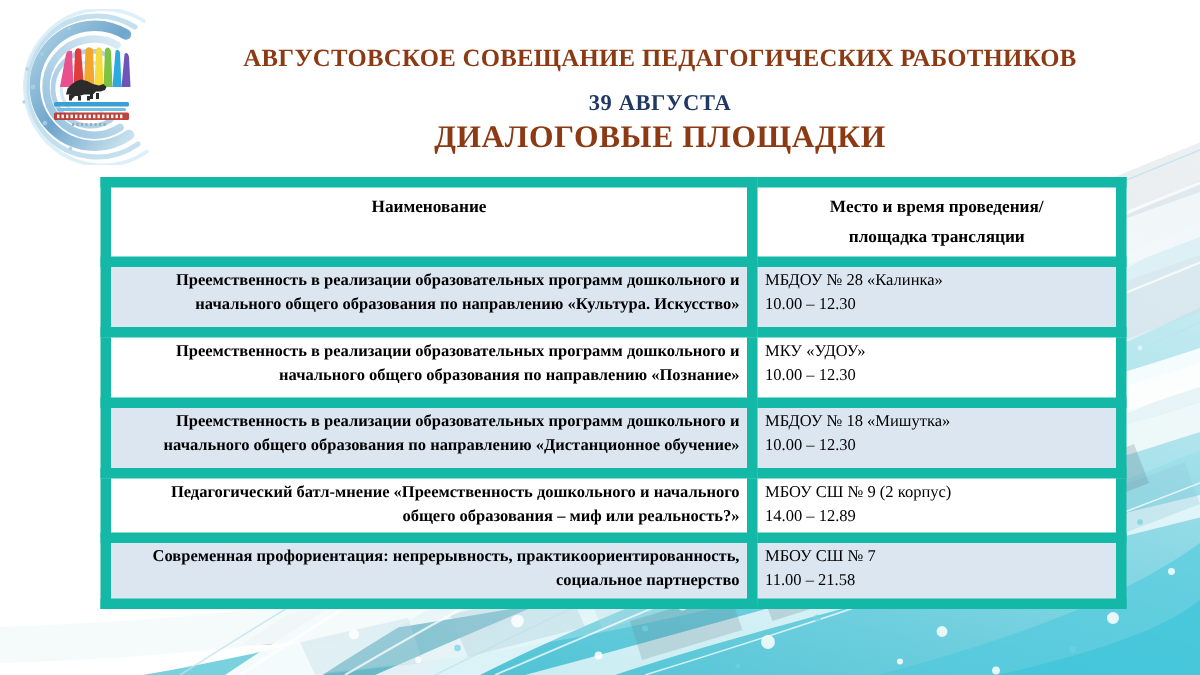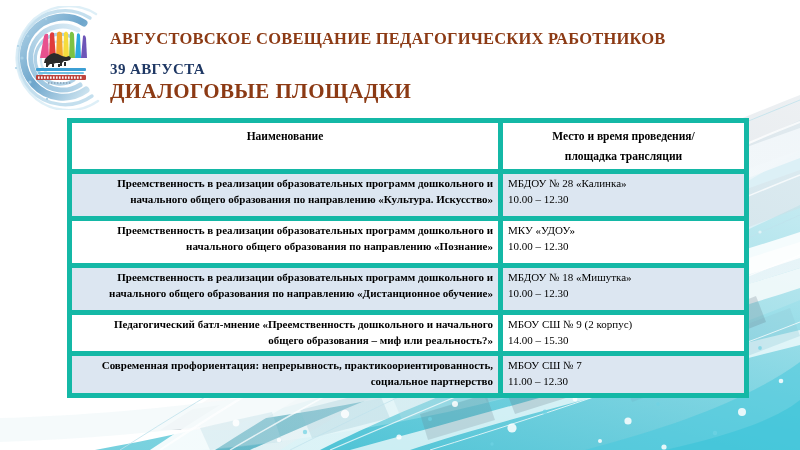--- a/index.html
+++ b/index.html
@@ -44,21 +44,21 @@
     z-index: 3;
   }
 
   
   #title-block {
     position: absolute;
     left: 110px;
     top: 30px;
     width: 660px;
     z-index: 3;
-    text-align: left;
+    text-align: center;
   }
 
   #main-title {
     font-size: 16.5px;
     font-weight: bold;
     color: #8C3A14;
     letter-spacing: 0.2px;
     line-height: 1.15;
     white-space: nowrap;
   }
@@ -91,21 +91,21 @@
     table-layout: fixed;
     z-index: 2;
     background: transparent;
   }
 
   #schedule-table col.c1 { width: 431px; }
   #schedule-table col.c2 { width: 246px; }
 
   #schedule-table th,
   #schedule-table td {
-    border: 5px solid #14b8a6;
+    border: 7px solid #14b8a6;
     vertical-align: top;
     padding: 2px 5px 3px 5px;
   }
 
   #schedule-table thead th {
     background: #ffffff;
     text-align: center;
     font-size: 11.5px;
     font-weight: bold;
     color: #000000;
@@ -391,26 +391,26 @@
         <td class="name">Преемственность в реализации образовательных программ дошкольного и начального общего образования по направлению «Дистанционное обучение»</td>
         <td class="place">
           <span class="place-line">МБДОУ № 18 «Мишутка»</span>
           <span class="place-line">10.00 – 12.30</span>
         </td>
       </tr>
       <tr class="plain r4">
         <td class="name">Педагогический батл-мнение «Преемственность дошкольного и начального общего образования – миф или реальность?»</td>
         <td class="place">
           <span class="place-line">МБОУ СШ № 9 (2 корпус)</span>
-          <span class="place-line">14.00 – 15.30</span>
+          <span class="place-line">14.00 – 12.89</span>
         </td>
       </tr>
       <tr class="shaded r5">
         <td class="name">Современная профориентация: непрерывность, практикоориентированность, социальное партнерство</td>
         <td class="place">
           <span class="place-line">МБОУ СШ № 7</span>
-          <span class="place-line">11.00 – 12.30</span>
+          <span class="place-line">11.00 – 21.58</span>
         </td>
       </tr>
     </tbody>
   </table>
 
 </div>
 
 </body></html>

